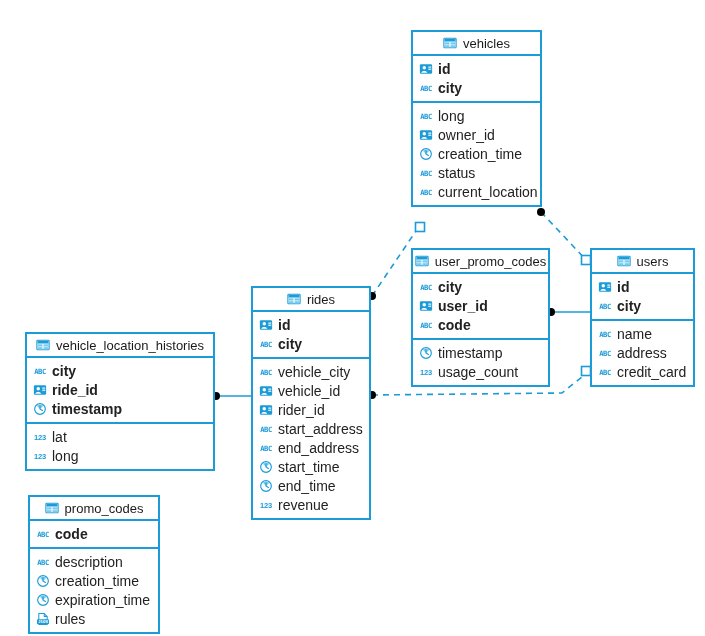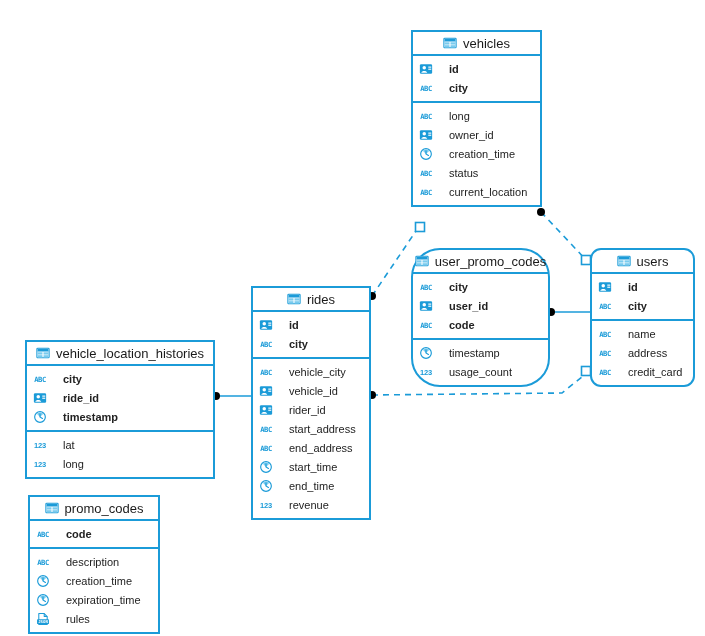--- a/index.html
+++ b/index.html
@@ -33,21 +33,21 @@
   .sec{
     padding:3px 6px 4px 6px;
     box-sizing:border-box;
   }
   .sec.keys{border-bottom:2px solid #1b9bd8;}
   .row{
     display:flex;align-items:center;gap:5px;
     height:19px;
     white-space:nowrap;
   }
-  .fname{font-size:11px;color:#222;margin-left:11px;}
+  .fname{font-size:14px;color:#222;}
   .row.pk .fname{font-weight:bold;}
 
   
   .ico{width:14px;height:14px;flex:0 0 14px;display:block;}
 
   .dot{fill:#000;}
   .sq{fill:#ffffff;stroke:#1b9bd8;stroke-width:1.6;}
 </style>
 </head>
 <body>
@@ -130,21 +130,21 @@
           <span class="fname">status</span>
         </div>
         <div class="row">
           <svg class="ico" viewBox="0 0 16 16">
             <text x="8" y="11.4" text-anchor="middle" font-family="&quot;DejaVu Sans Mono&quot;, monospace" font-size="8.2" font-weight="bold" fill="#1b9bd8" letter-spacing="-0.5">ABC</text>
           </svg>
           <span class="fname">current_location</span>
         </div>
       </div>
     </div>
-    <div class="table" style="left: 411px; top: 248px; width: 139px; border-radius: 29px;">
+    <div class="table" style="left: 411px; top: 248px; width: 139px;">
       <div class="thead">
         <svg class="ico" viewBox="0 0 16 16">
           <rect x="1" y="2.5" width="14" height="11" rx="1" fill="#ffffff" stroke="#1b9bd8" stroke-width="1.2"></rect>
           <rect x="1.8" y="3.3" width="12.4" height="3" fill="#1b9bd8"></rect>
           <rect x="1.8" y="7.2" width="5.6" height="2.6" fill="#79cbee"></rect>
           <rect x="8.6" y="7.2" width="5.6" height="2.6" fill="#79cbee"></rect>
           <rect x="1.8" y="10.5" width="5.6" height="2.6" fill="#79cbee"></rect>
           <rect x="8.6" y="10.5" width="5.6" height="2.6" fill="#79cbee"></rect>
         </svg>
         <span class="tname">user_promo_codes</span>
@@ -183,21 +183,21 @@
           <span class="fname">timestamp</span>
         </div>
         <div class="row">
           <svg class="ico" viewBox="0 0 16 16">
             <text x="8" y="11.6" text-anchor="middle" font-family="&quot;Liberation Sans&quot;, sans-serif" font-size="8.6" font-weight="bold" fill="#1b9bd8" letter-spacing="-0.3">123</text>
           </svg>
           <span class="fname">usage_count</span>
         </div>
       </div>
     </div>
-    <div class="table" style="left: 590px; top: 248px; width: 105px; border-radius: 11px;">
+    <div class="table" style="left: 590px; top: 248px; width: 105px;">
       <div class="thead">
         <svg class="ico" viewBox="0 0 16 16">
           <rect x="1" y="2.5" width="14" height="11" rx="1" fill="#ffffff" stroke="#1b9bd8" stroke-width="1.2"></rect>
           <rect x="1.8" y="3.3" width="12.4" height="3" fill="#1b9bd8"></rect>
           <rect x="1.8" y="7.2" width="5.6" height="2.6" fill="#79cbee"></rect>
           <rect x="8.6" y="7.2" width="5.6" height="2.6" fill="#79cbee"></rect>
           <rect x="1.8" y="10.5" width="5.6" height="2.6" fill="#79cbee"></rect>
           <rect x="8.6" y="10.5" width="5.6" height="2.6" fill="#79cbee"></rect>
         </svg>
         <span class="tname">users</span>
@@ -327,21 +327,21 @@
           <span class="fname">end_time</span>
         </div>
         <div class="row">
           <svg class="ico" viewBox="0 0 16 16">
             <text x="8" y="11.6" text-anchor="middle" font-family="&quot;Liberation Sans&quot;, sans-serif" font-size="8.6" font-weight="bold" fill="#1b9bd8" letter-spacing="-0.3">123</text>
           </svg>
           <span class="fname">revenue</span>
         </div>
       </div>
     </div>
-    <div class="table" style="left: 25px; top: 340px; width: 190px;">
+    <div class="table" style="left: 25px; top: 332px; width: 190px;">
       <div class="thead">
         <svg class="ico" viewBox="0 0 16 16">
           <rect x="1" y="2.5" width="14" height="11" rx="1" fill="#ffffff" stroke="#1b9bd8" stroke-width="1.2"></rect>
           <rect x="1.8" y="3.3" width="12.4" height="3" fill="#1b9bd8"></rect>
           <rect x="1.8" y="7.2" width="5.6" height="2.6" fill="#79cbee"></rect>
           <rect x="8.6" y="7.2" width="5.6" height="2.6" fill="#79cbee"></rect>
           <rect x="1.8" y="10.5" width="5.6" height="2.6" fill="#79cbee"></rect>
           <rect x="8.6" y="10.5" width="5.6" height="2.6" fill="#79cbee"></rect>
         </svg>
         <span class="tname">vehicle_location_histories</span>

